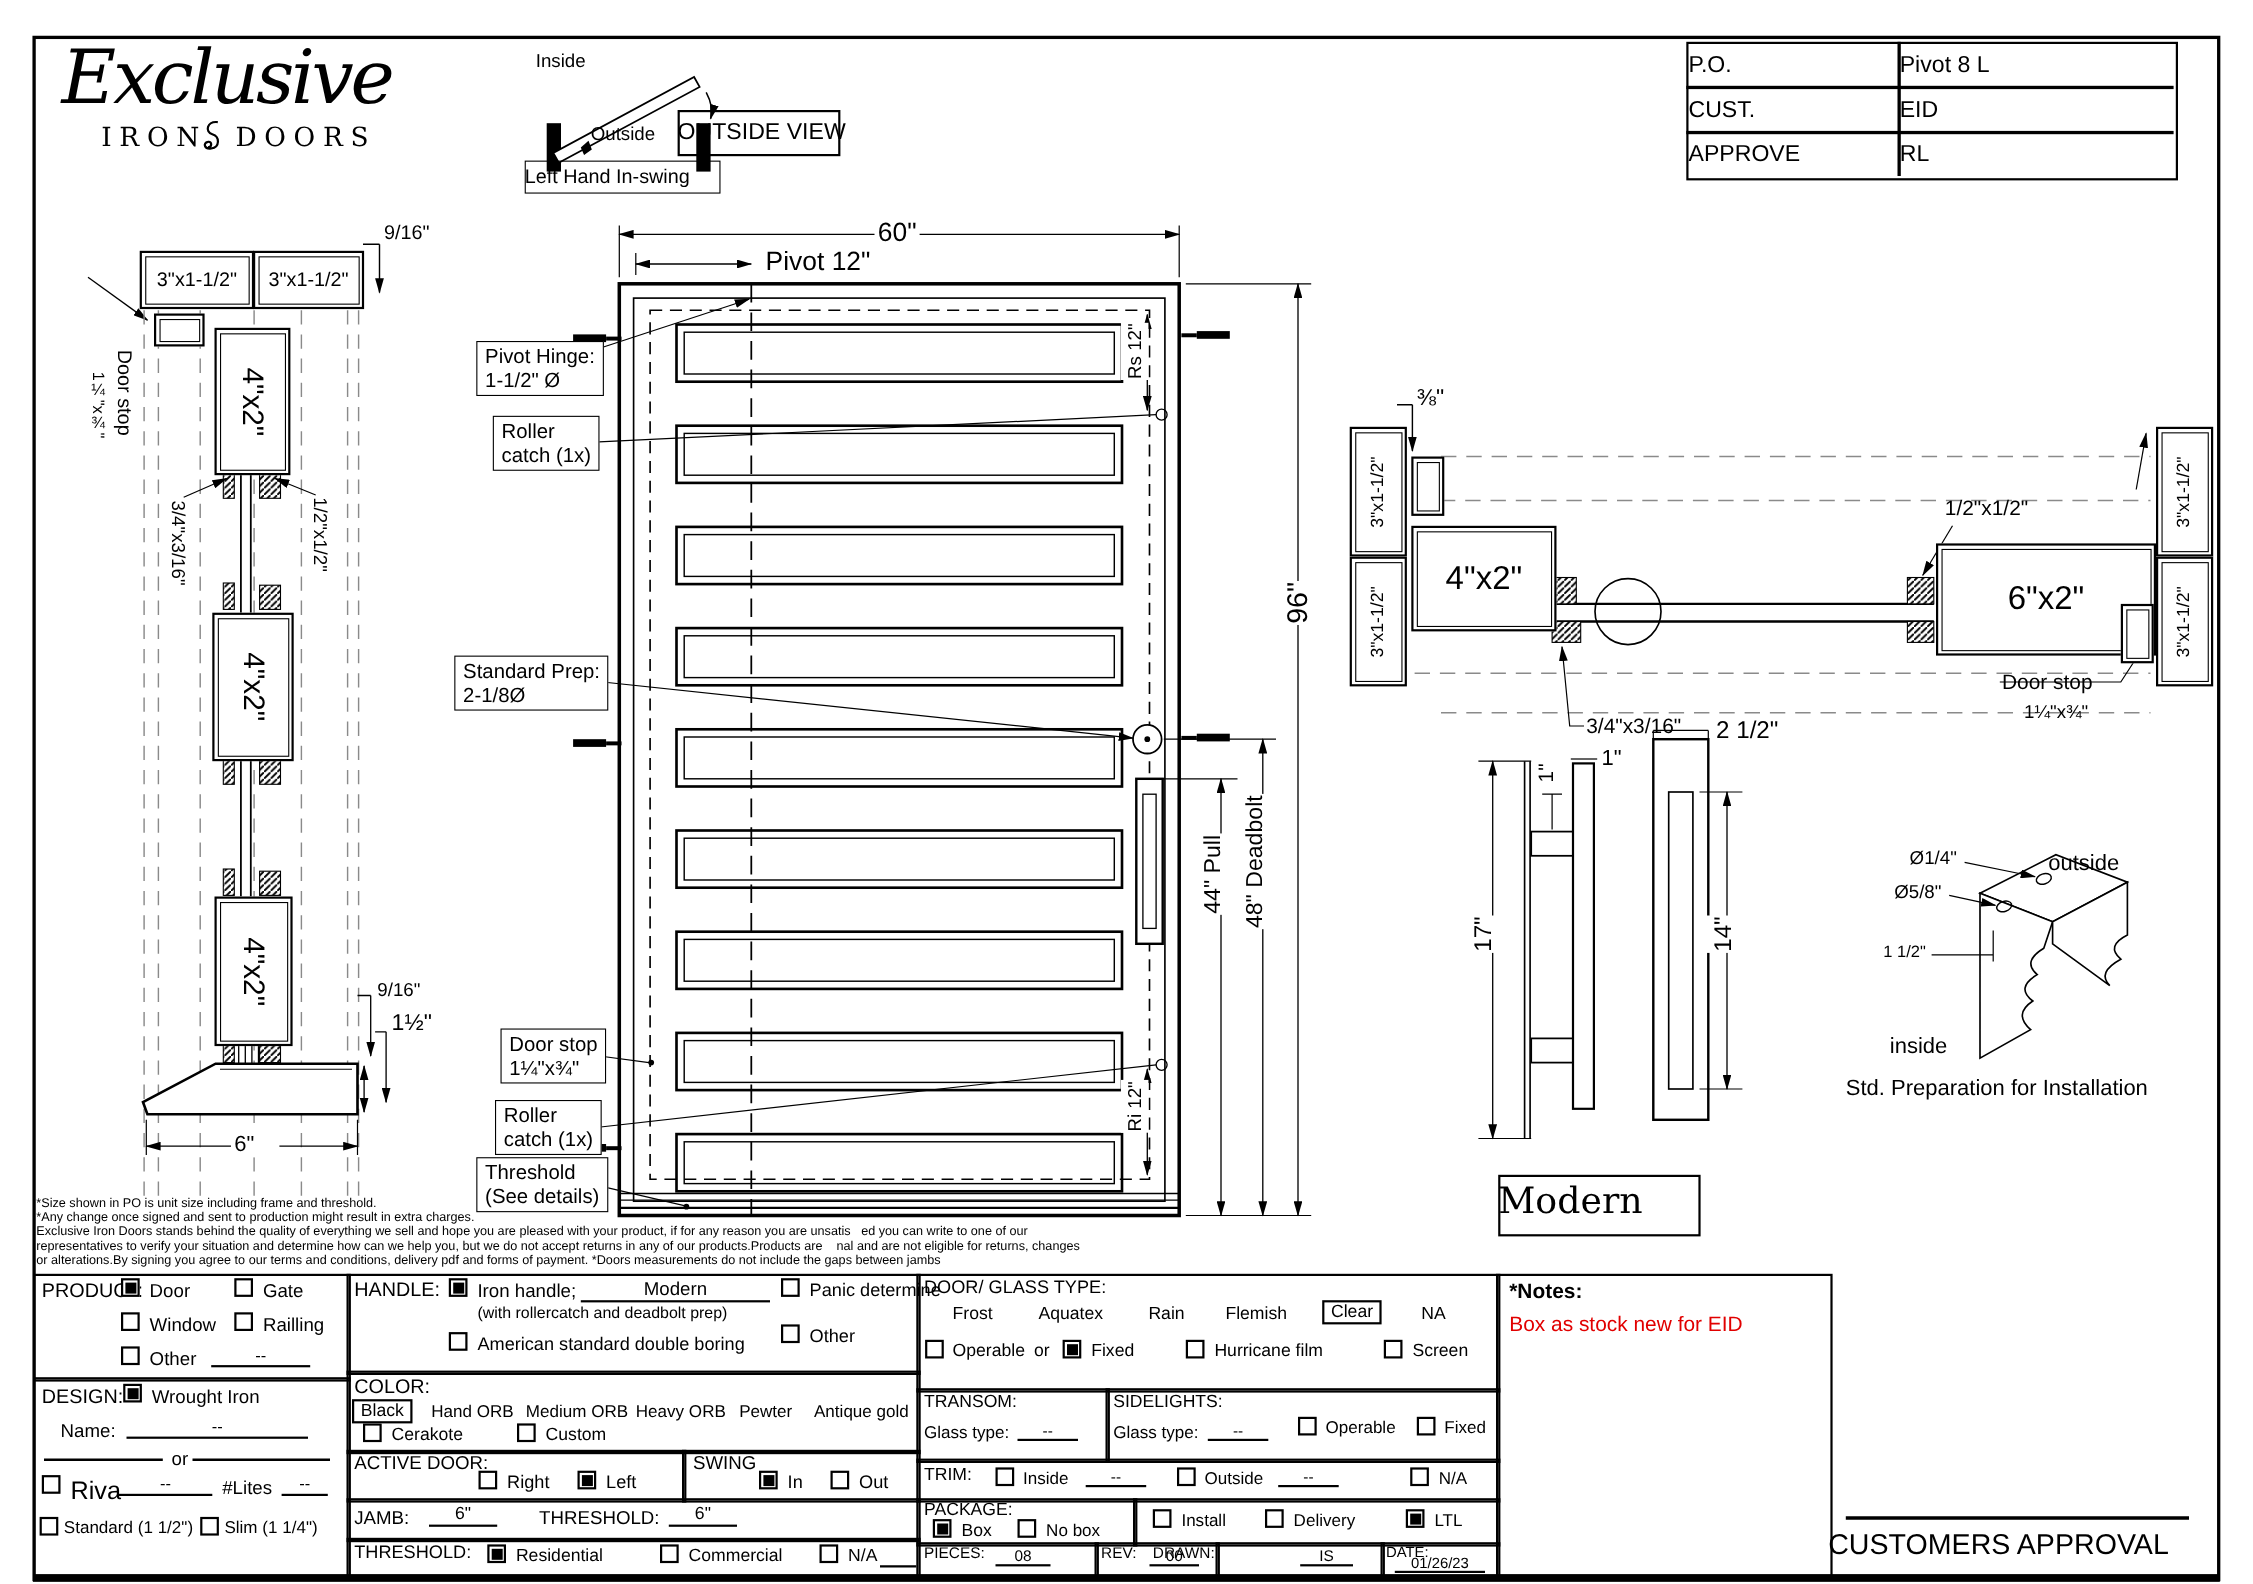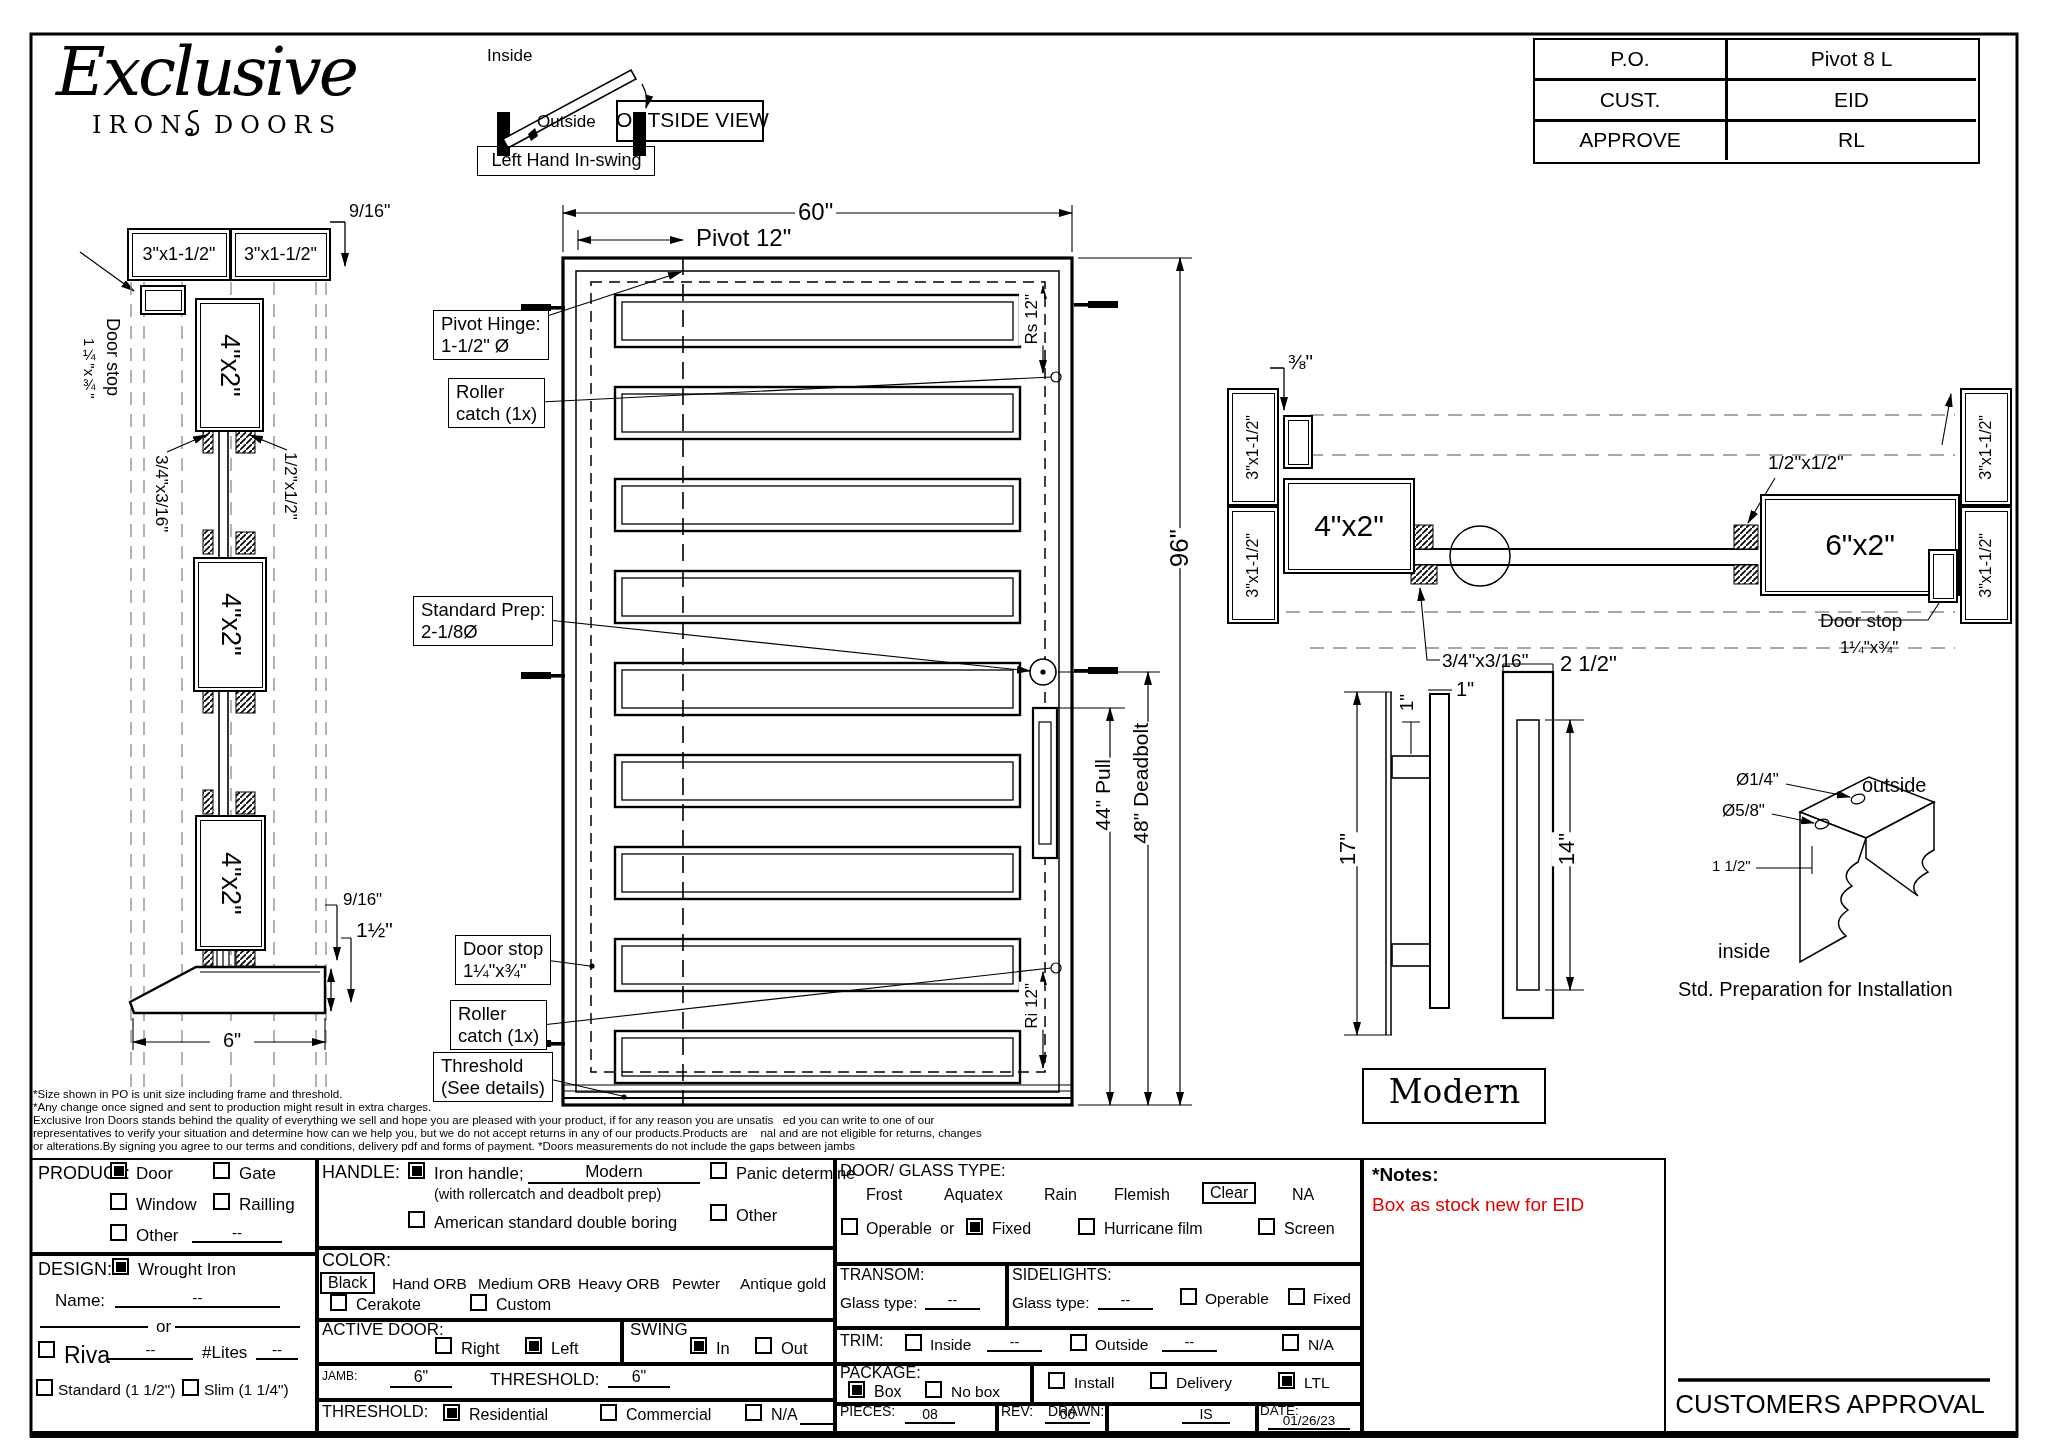--- a/index.html
+++ b/index.html
@@ -1,20 +1,20 @@
 <!DOCTYPE html>
 <html><head>
 <meta charset="utf-8">
 <style>
   html,body{margin:0;padding:0}
   body{width:2048px;height:1440px;position:relative;background:#fff;color:#000;
        font-family:"Liberation Sans",sans-serif;overflow:hidden}
   svg{position:absolute;left:0;top:0}
   .L{position:absolute;white-space:nowrap;line-height:1.12}
-  .C{text-align:center}
+  .C{text-align:left}
   .V{writing-mode:vertical-rl;transform:rotate(180deg)}
   .VC{writing-mode:vertical-rl}
   .bg{background:#fff;padding:1px 3px}
   .serif{font-family:"DejaVu Serif",serif}
   .callout{position:absolute;border:1.6px solid #000;background:#fff;padding:2px 7px;
            font-size:18.5px;line-height:1.18}
   .cell{position:absolute;border:2.4px solid #000}
   .dbox{position:absolute;border:2.4px solid #000;display:flex;align-items:center;justify-content:center;background:#fff}
   .dbox::before{content:"";position:absolute;inset:2.5px;border:1.3px solid #000}
   .dbox span{position:relative}
@@ -415,21 +415,21 @@
 <span class="cb" style="left:435px;top:1337px"></span>
 <div class="L" style="left:461px;top:1339px;font-size:16.5px">Right</div>
 <span class="cb checked" style="left:525px;top:1337px"></span>
 <div class="L" style="left:551px;top:1339px;font-size:16.5px">Left</div>
 <div class="L" style="left:630px;top:1320px;font-size:17px">SWING</div>
 <span class="cb checked" style="left:690px;top:1337px"></span>
 <div class="L" style="left:716px;top:1339px;font-size:16.5px">In</div>
 <span class="cb" style="left:755px;top:1337px"></span>
 <div class="L" style="left:781px;top:1339px;font-size:16.5px">Out</div>
 
-<div class="L" style="left:322px;top:1370px;font-size:12px">JAMB:</div>
+<div class="L" style="left:322px;top:1370px;font-size:17px">JAMB:</div>
 <div class="uval" style="left:390px;top:1368px;width:62px;font-size:16px">6"</div>
 <div class="L" style="left:490px;top:1370px;font-size:17px">THRESHOLD:</div>
 <div class="uval" style="left:608px;top:1368px;width:62px;font-size:16px">6"</div>
 
 <div class="L" style="left:322px;top:1402px;font-size:16.5px">THRESHOLD:</div>
 <span class="cb checked" style="left:443px;top:1404px"></span>
 <div class="L" style="left:469px;top:1406px;font-size:16px">Residential</div>
 <span class="cb" style="left:600px;top:1404px"></span>
 <div class="L" style="left:626px;top:1406px;font-size:16px">Commercial</div>
 <span class="cb" style="left:745px;top:1404px"></span>

